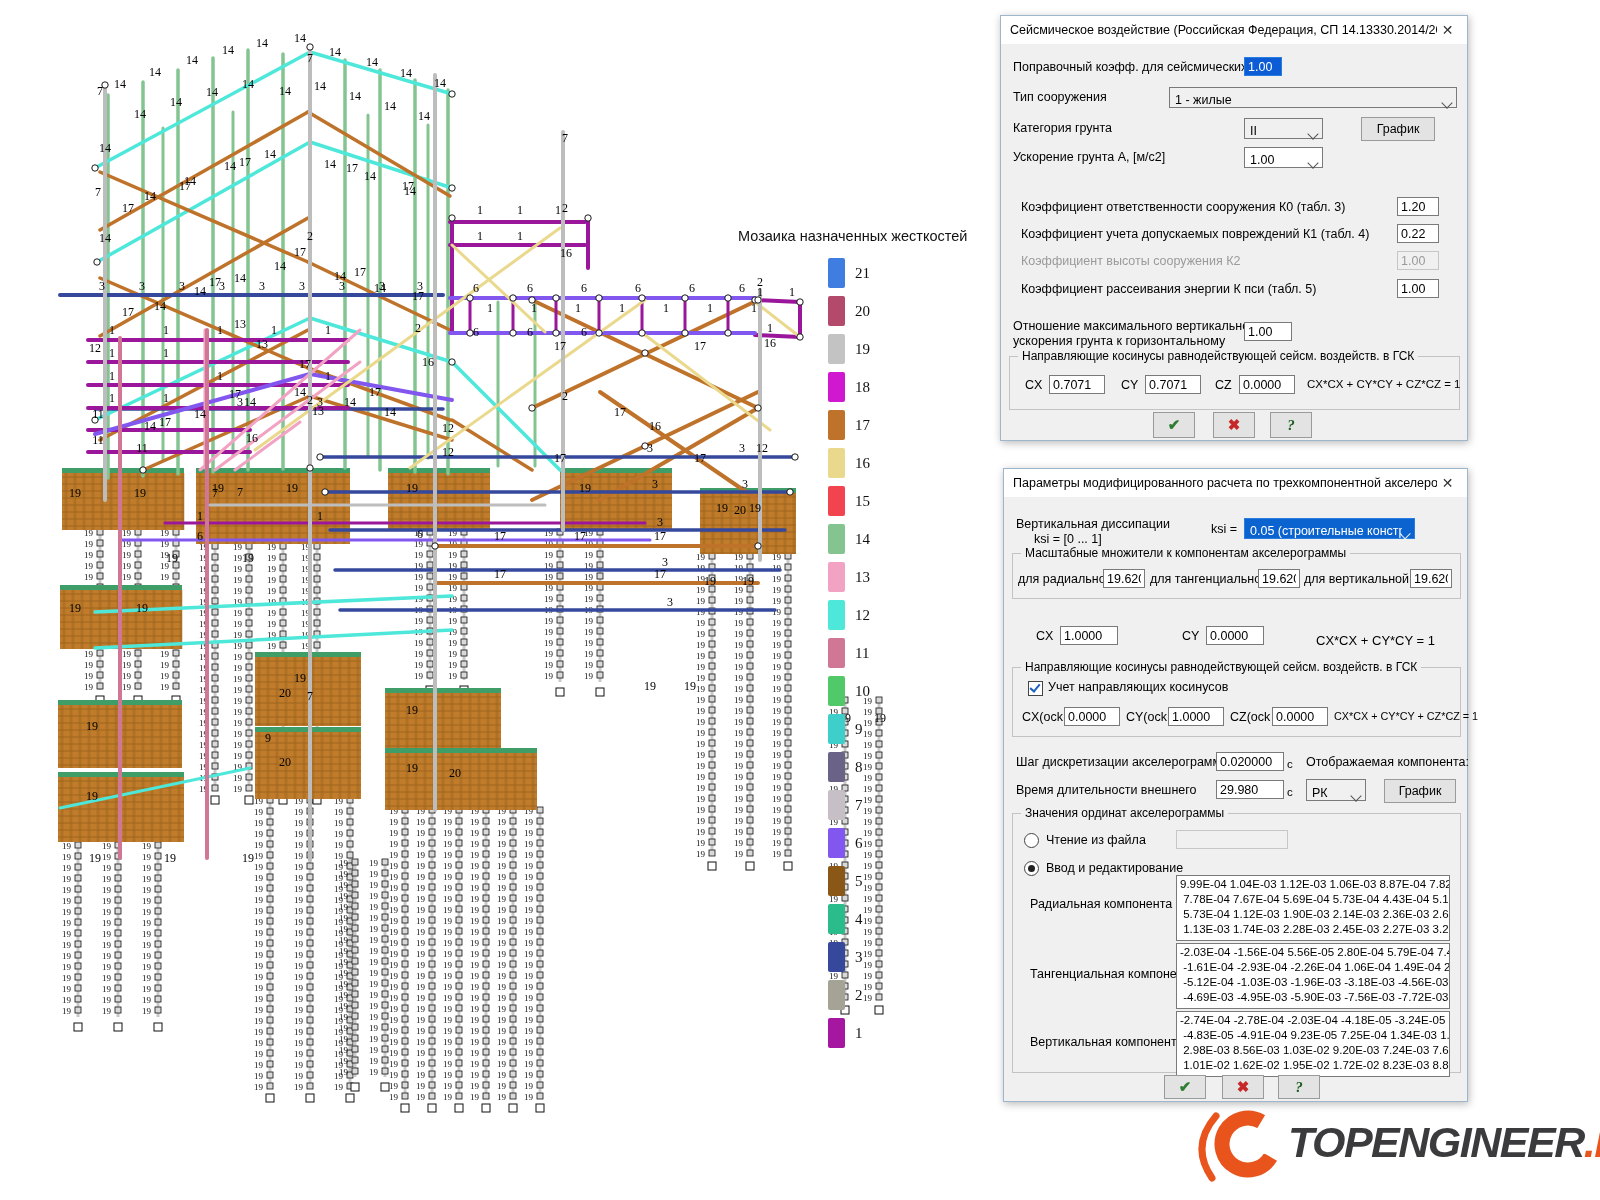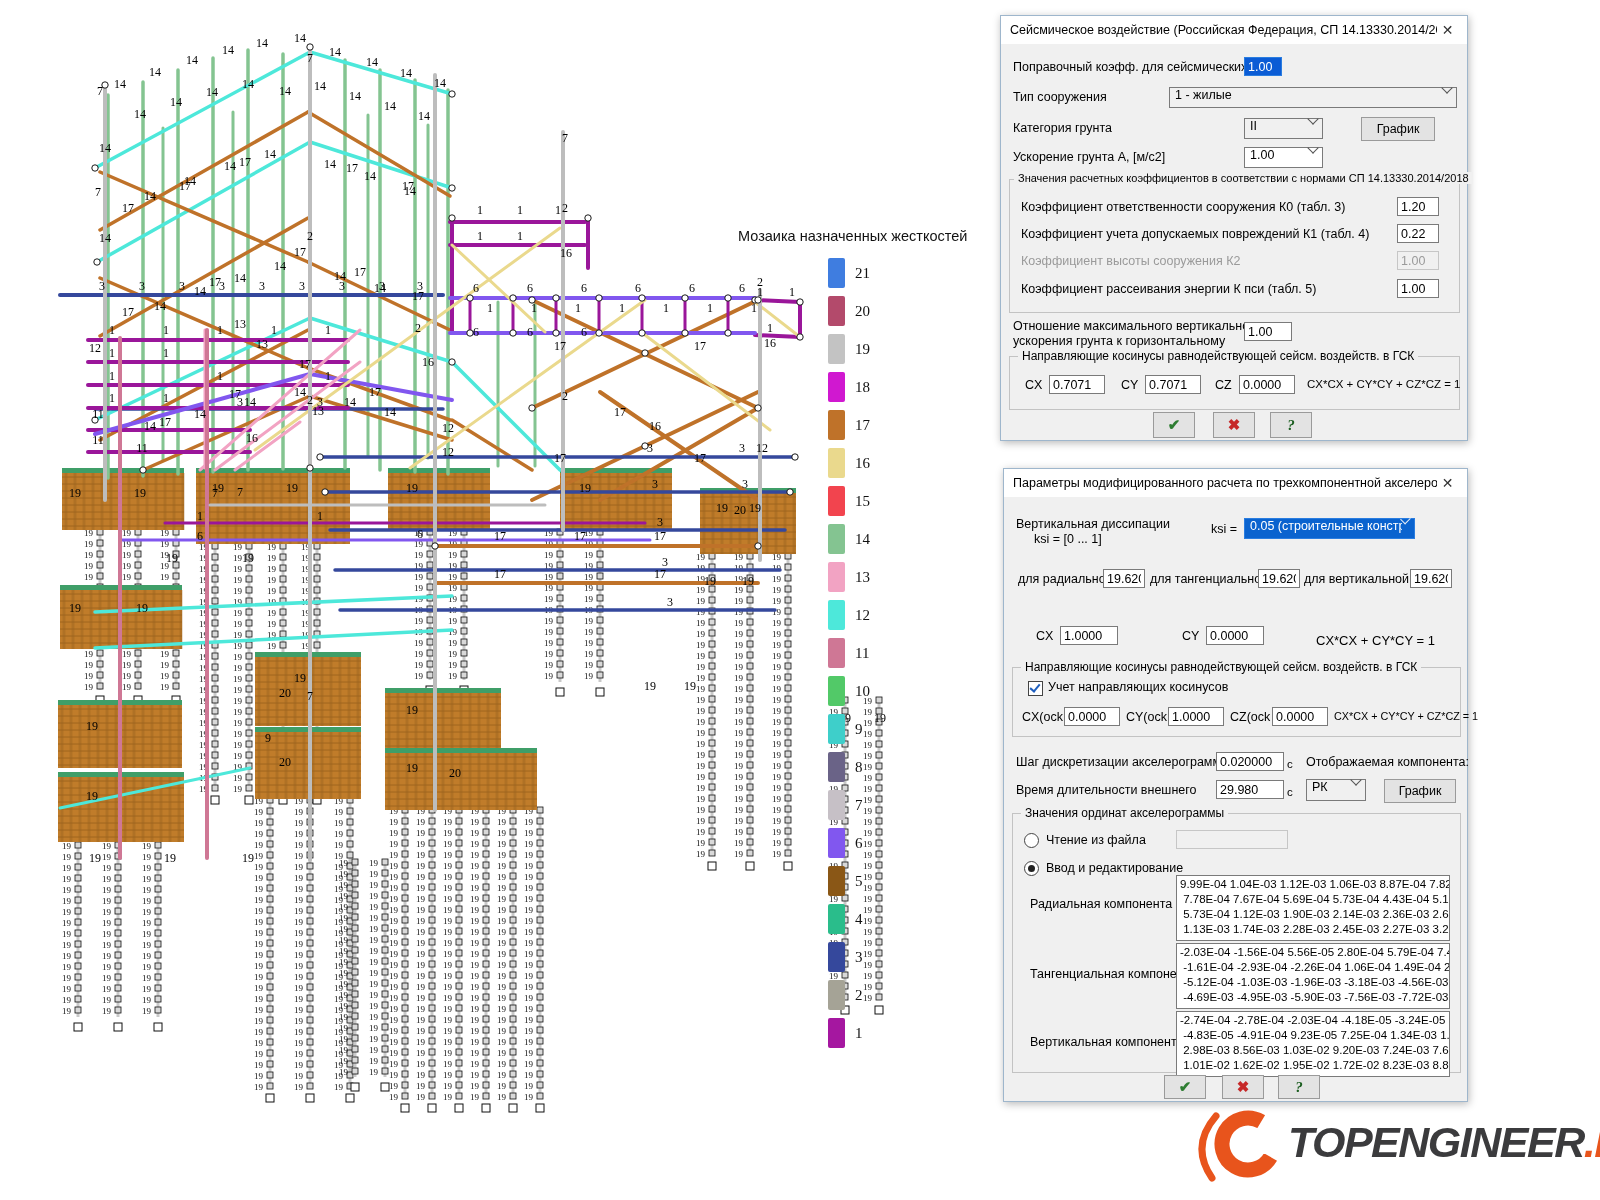--- a/index.html
+++ b/index.html
@@ -18,21 +18,21 @@
   .tbar .ttl{white-space:nowrap;overflow:hidden}
   .xbtn{margin-left:auto;width:22px;text-align:center;font-size:14px;color:#333;cursor:default}
   .lbl{position:absolute;font-size:12.5px;color:#000;white-space:nowrap}
   .lbl.dis{color:#9a9a9a}
   .in{position:absolute;height:17px;border:1px solid #7a7a7a;background:#fff;font-size:12.5px;font-family:"Liberation Sans",sans-serif;padding:0 3px;color:#000}
   .in.dis{background:#f0f0f0;color:#9a9a9a;border-color:#c6c6c6}
   .in.sel{background:#0b5cd5;color:#fff;border-color:#2a7de0}
   .grp{position:absolute;border:1px solid #c3c3c3}
   .grp-t{position:absolute;font-size:12px;color:#000;background:#f0f0f0;padding:0 4px;white-space:nowrap}
   .btn{position:absolute;background:#e3e3e3;border:1px solid #9a9a9a;font-size:12.5px;display:flex;align-items:center;justify-content:center;color:#000}
-  .cmb{position:absolute;border:1px solid #7a7a7a;background:#fff;font-size:12.5px;display:flex;align-items:flex-start;padding:0 5px;color:#000;box-sizing:border-box}
+  .cmb{position:absolute;border:1px solid #7a7a7a;background:#fff;font-size:12.5px;display:flex;align-items:flex-end;padding:0 5px;color:#000;box-sizing:border-box}
   .cmb.gray{background:#f0f0f0}
   .cmb.hl{background:#0a63cf;color:#fff;border-color:#2a7de0}
   .chv{margin-left:auto;width:7px;height:7px;border-right:1.7px solid #555;border-bottom:1.7px solid #555;transform:rotate(45deg);margin-top:-4px}
   .cmb.hl .chv{border-color:#e8eef6}
   .okg{color:#2e7d32;font-size:15px;font-weight:bold}
   .cng{color:#c62828;font-size:15px;font-weight:bold}
   .hpg{color:#1b5e20;font-size:15px;font-weight:bold;font-family:"Liberation Serif",serif;font-style:italic}
   .rad{position:absolute;width:13px;height:13px;border:1px solid #444;border-radius:50%;background:#fff}
   .rad.on::after{content:"";position:absolute;left:3px;top:3px;right:3px;bottom:3px;border-radius:50%;background:#222}
   .cb{position:absolute;width:13px;height:13px;border:1px solid #444;background:#fff}
@@ -2151,23 +2151,20 @@
     <span>II</span>
     <span class="chv"></span>
   </div>
   <div class="btn" style="left:360px;top:101px;width:72px;height:22px">График</div>
   <div class="lbl" style="left:12px;top:134px">Ускорение грунта  А,  [м/с2]</div>
   <div class="cmb" style="left:243px;top:131px;width:79px;height:21px">
     <span>1.00</span>
     <span class="chv"></span>
   </div>
 
-  <div class="grp" style="left:8px;top:163px;width:449px;height:132px">
-    <span class="grp-t sm" style="left:4px;top:-8px;font-size:11px">Значения расчетных коэффициентов в соответствии с нормами СП 14.13330.2014/2018</span>
-  </div>
   <div class="lbl" style="left:20px;top:184px">Коэффициент ответственности сооружения К0 (табл. 3)</div>
   <input class="in" style="left: 396px; top: 181px; width: 34px;" value="1.20">
   <div class="lbl" style="left:20px;top:211px">Коэффициент учета допускаемых повреждений К1 (табл. 4)</div>
   <input class="in" style="left: 396px; top: 208px; width: 34px;" value="0.22">
   <div class="lbl dis" style="left:20px;top:238px">Коэффициент высоты сооружения К2</div>
   <input class="in dis" style="left: 396px; top: 235px; width: 34px;" value="1.00">
   <div class="lbl" style="left:20px;top:266px">Коэффициент рассеивания энергии  К пси (табл. 5)</div>
   <input class="in" style="left: 396px; top: 263px; width: 34px;" value="1.00">
 
   <div class="lbl" style="left:12px;top:303px">Отношение максимального вертикального</div>
@@ -2202,20 +2199,23 @@
     <span class="xbtn">✕</span>
   </div>
   <div class="lbl" style="left:12px;top:48px">Вертикальная диссипации</div>
   <div class="lbl" style="left:30px;top:63px">ksi = [0 ... 1]</div>
   <div class="lbl" style="left:207px;top:53px">ksi =</div>
   <div class="cmb hl" style="left:240px;top:49px;width:171px;height:21px">
     <span style="overflow:hidden;white-space:nowrap">0.05 (строительные конструкции)</span>
     <span class="chv"></span>
   </div>
 
+  <div class="grp" style="left:8px;top:84px;width:447px;height:44px">
+    <span class="grp-t" style="left:8px;top:-8px">Масштабные множители к компонентам акселерограммы</span>
+  </div>
   <div class="lbl" style="left:14px;top:103px">для радиальной</div>
   <input class="in" style="left: 99px; top: 100px; width: 34px;" value="19.620">
   <div class="lbl" style="left:146px;top:103px">для тангенциальной</div>
   <input class="in" style="left: 254px; top: 100px; width: 34px;" value="19.620">
   <div class="lbl" style="left:300px;top:103px">для вертикальной</div>
   <input class="in" style="left: 406px; top: 100px; width: 34px;" value="19.620">
 
   <div class="lbl" style="left:32px;top:160px">CX</div>
   <input class="in" style="left: 56px; top: 157px; width: 50px;" value="1.0000">
   <div class="lbl" style="left:178px;top:160px">CY</div>

